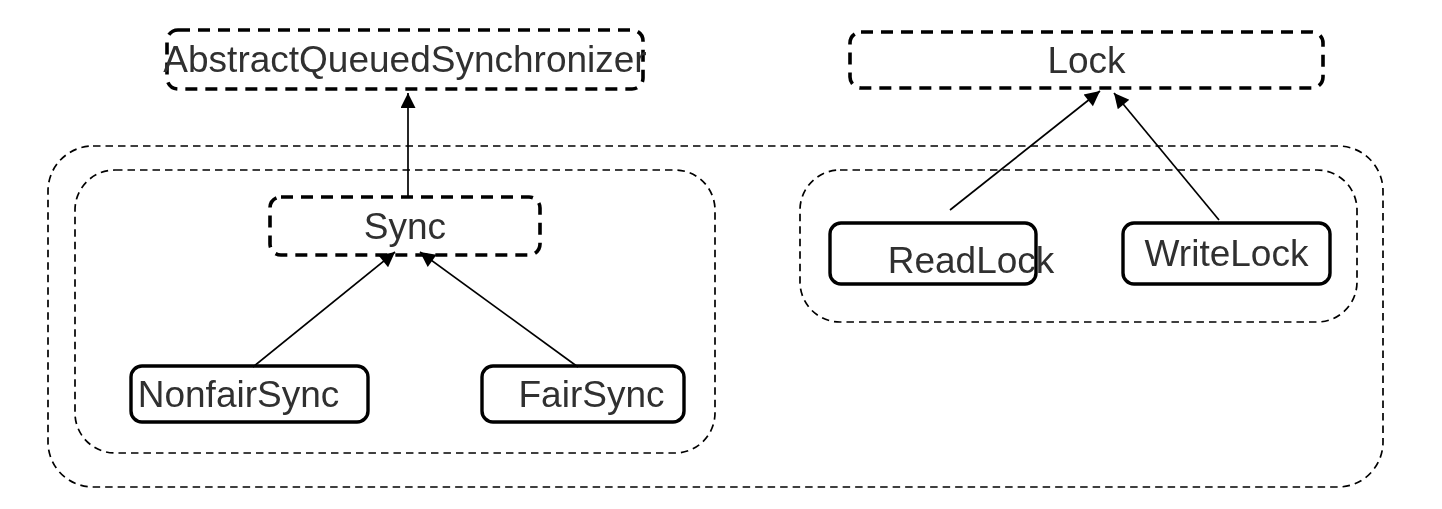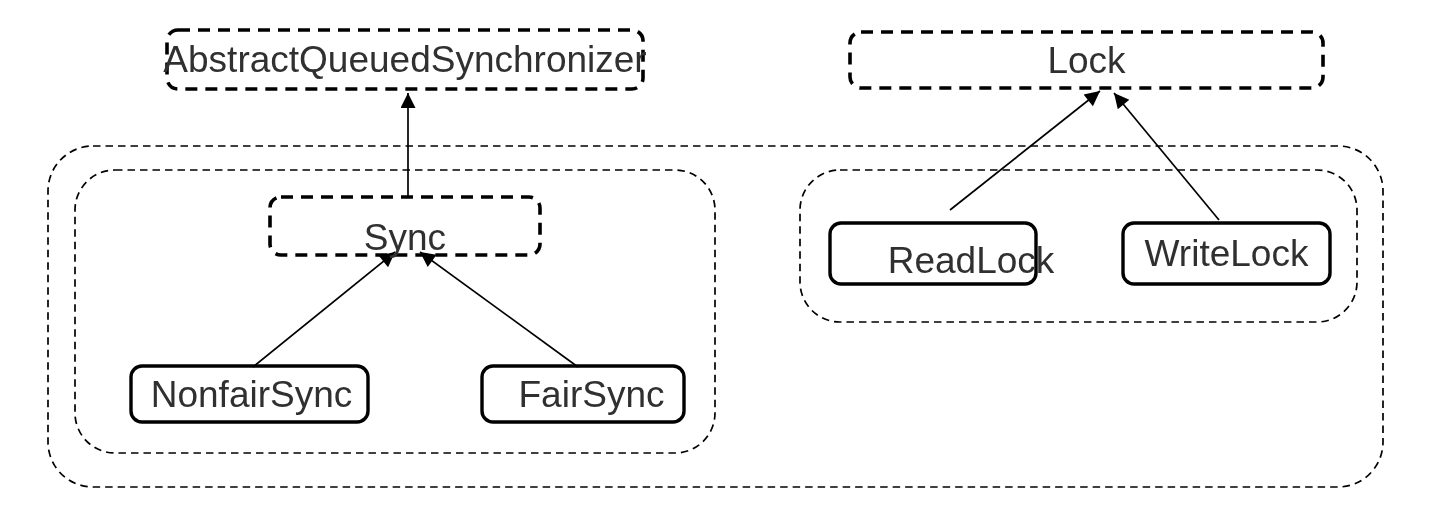--- a/index.html
+++ b/index.html
@@ -70,22 +70,22 @@
     <rect class="solid-box" x="131" y="366" width="237" height="56" rx="11" ry="11"></rect>
     <rect class="solid-box" x="482" y="366" width="202" height="56" rx="11" ry="11"></rect>
     <rect class="solid-box" x="830" y="223" width="206" height="61" rx="11" ry="11"></rect>
     <rect class="solid-box" x="1123" y="223" width="207" height="61" rx="11" ry="11"></rect>
   </svg>
 
   <div class="label" style="left:167px;  top:30px;  width:476px; height:59px;">AbstractQueuedSynchronizer</div>
 
   <div class="label" style="left:850px;  top:32px;  width:473px; height:56px;">Lock</div>
 
-  <div class="label" style="left:270px;  top:208px; width:270px; height:58px;">Sync</div>
+  <div class="label" style="left:270px;  top:197px; width:270px; height:58px;">Sync</div>
 
-  <div class="label" style="left:138px;  top:366px; width:227px; height:56px;">NonfairSync</div>
+  <div class="label" style="left:125px;  top:366px; width:227px; height:56px;">NonfairSync</div>
 
   <div class="label" style="left:482px;  top:366px; width:219px; height:56px;">FairSync</div>
 
   <div class="label" style="left:868px;  top:223px; width:206px; height:75px;">ReadLock</div>
 
   <div class="label" style="left:1123px; top:223px; width:207px; height:61px;">WriteLock</div>
 </div>
 
 </body></html>

